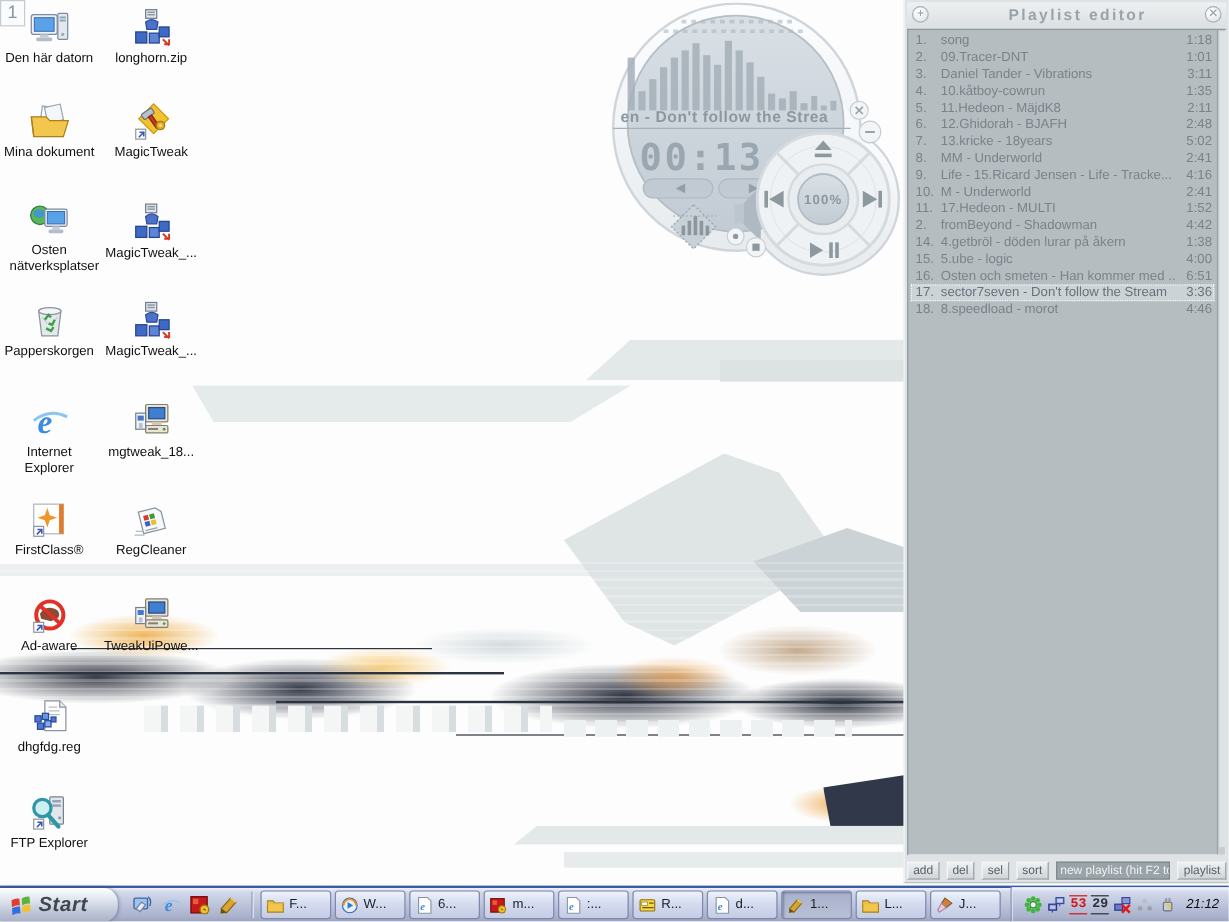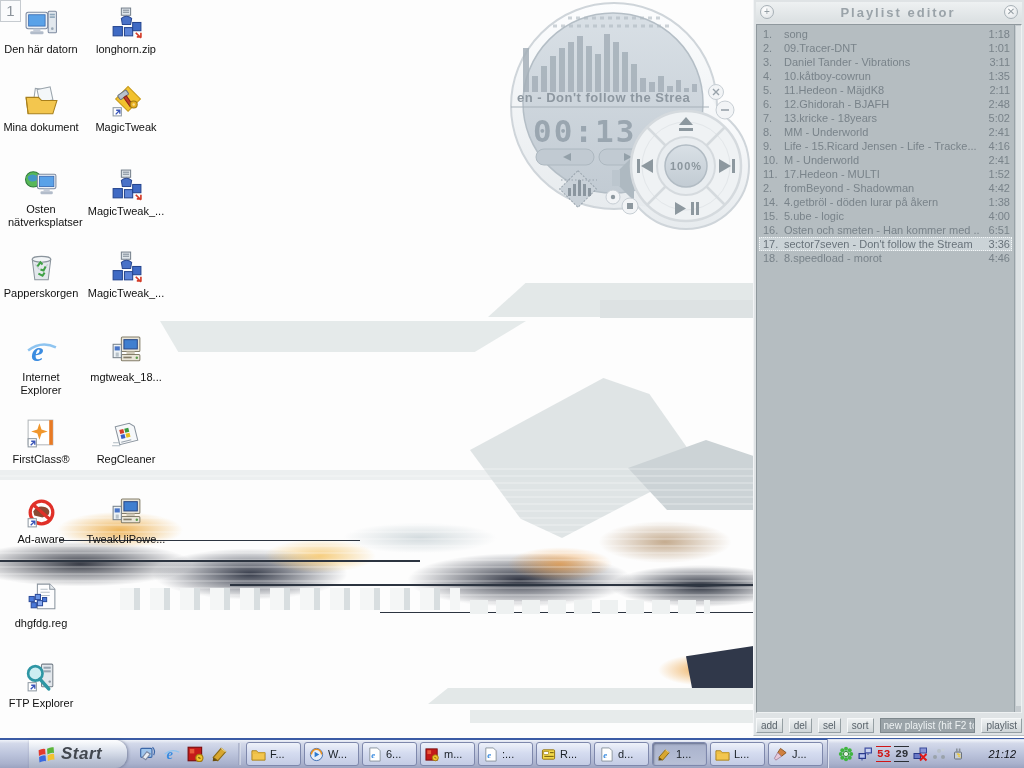--- a/index.html
+++ b/index.html
@@ -86,39 +86,39 @@
   #plfoot { height:18px; margin-top:2px; display:flex; align-items:flex-end; gap:6px; font-size:10px; }
   .fbtn { height:15px; line-height:13px; padding:0 4px; background:linear-gradient(180deg,#eef1f2,#cfd5d8);
     border:1px solid; border-color:#f6f8f9 #959fa3 #959fa3 #f6f8f9; border-right-color:#959fa3; border-bottom-color:#959fa3;
     color:#58626a; }
   #plrename { flex:1; height:15px; line-height:14px; padding:0 3px; background:#9aa3a8;
     border:1px solid #7e888d; color:#eef2f3; overflow:hidden; white-space:nowrap; }
 
   
   #taskbar { position:absolute; left:0; bottom:0; width:1024px; height:30px; z-index:10;
     background:linear-gradient(180deg,#f0f3f9 0%,#d3d9ea 12%,#bcc4dc 50%,#a9b1cc 85%,#9ba3c0 100%);
-    border-top:2px solid #3a5ba5; display:flex; align-items:center;padding-left:29px; }
+    border-top:2px solid #3a5ba5; display:flex; align-items:center; }
   #startbtn { height:28px; width:98px; flex:none; display:flex; align-items:center; gap:5px; padding-left:8px;
     border-radius:0 12px 12px 0;
     background:linear-gradient(180deg,#fdfeff 0%,#dbe1ec 40%,#bfc7d8 70%,#aab2c6 100%);
     box-shadow:1px 0 3px rgba(60,70,100,.5); }
   #startbtn svg { width:19px; height:19px; transform:rotate(-4deg); }
   #startlabel { font-size:17px; font-weight:bold; font-style:italic; color:#42474f; letter-spacing:.5px; }
   #quicklaunch { display:flex; align-items:center; gap:6px; padding:0 8px 0 12px; flex:none; }
   #quicklaunch .ql { width:18px; height:18px; } .ql svg { width:18px; height:18px; }
   .tb-sep { width:5px; height:22px; flex:none;
     background:linear-gradient(90deg,transparent 1px,#8f97b5 2px,#e8ecf4 3px,transparent 4px); }
   #taskbtns { display:flex; align-items:center; gap:3px; padding:0 4px; flex:1; min-width:0; }
   .taskbtn { height:24px; width:59px; display:flex; align-items:center; gap:4px; padding:0 4px;
     border-radius:3px; border:1px solid #7e88ac;
     background:linear-gradient(180deg,#eef2fa 0%,#d5dcf0 45%,#c4cce4 100%);
     font-size:11px; color:#1a2026; white-space:nowrap; overflow:hidden; }
   .taskbtn svg { width:15px; height:15px; flex:none; }
   .taskbtn.active { background:linear-gradient(180deg,#a9b2cc,#b8c0d6); box-shadow:inset 1px 1px 2px rgba(40,50,80,.5); }
-  #tray { flex:none; display:flex; align-items:center; gap:18px; height:30px; padding:0 8px 0 10px;
+  #tray { flex:none; display:flex; align-items:center; gap:3px; height:30px; padding:0 8px 0 10px;
     border-left:1px solid #8f97b5; box-shadow:inset 1px 1px 0 #dfe4f0; }
   .tico { width:16px; height:16px; } .tico svg { width:16px; height:16px; }
   .traytxt { font-family:"Liberation Mono","DejaVu Sans Mono",monospace; font-size:11px; font-weight:bold;
     line-height:14px; padding:0 1px; }
   .t53 { color:#d01616; border-top:1px solid #d01616; border-bottom:1px solid #d01616; }
   .t29 { color:#2c3036; border-top:1px solid #2c3036; border-bottom:1px solid #2c3036; }
   #clock { font-size:11px; color:#0c0e12; margin-left:4px;font-style:italic; }
 </style>
 </head>
 <body>

